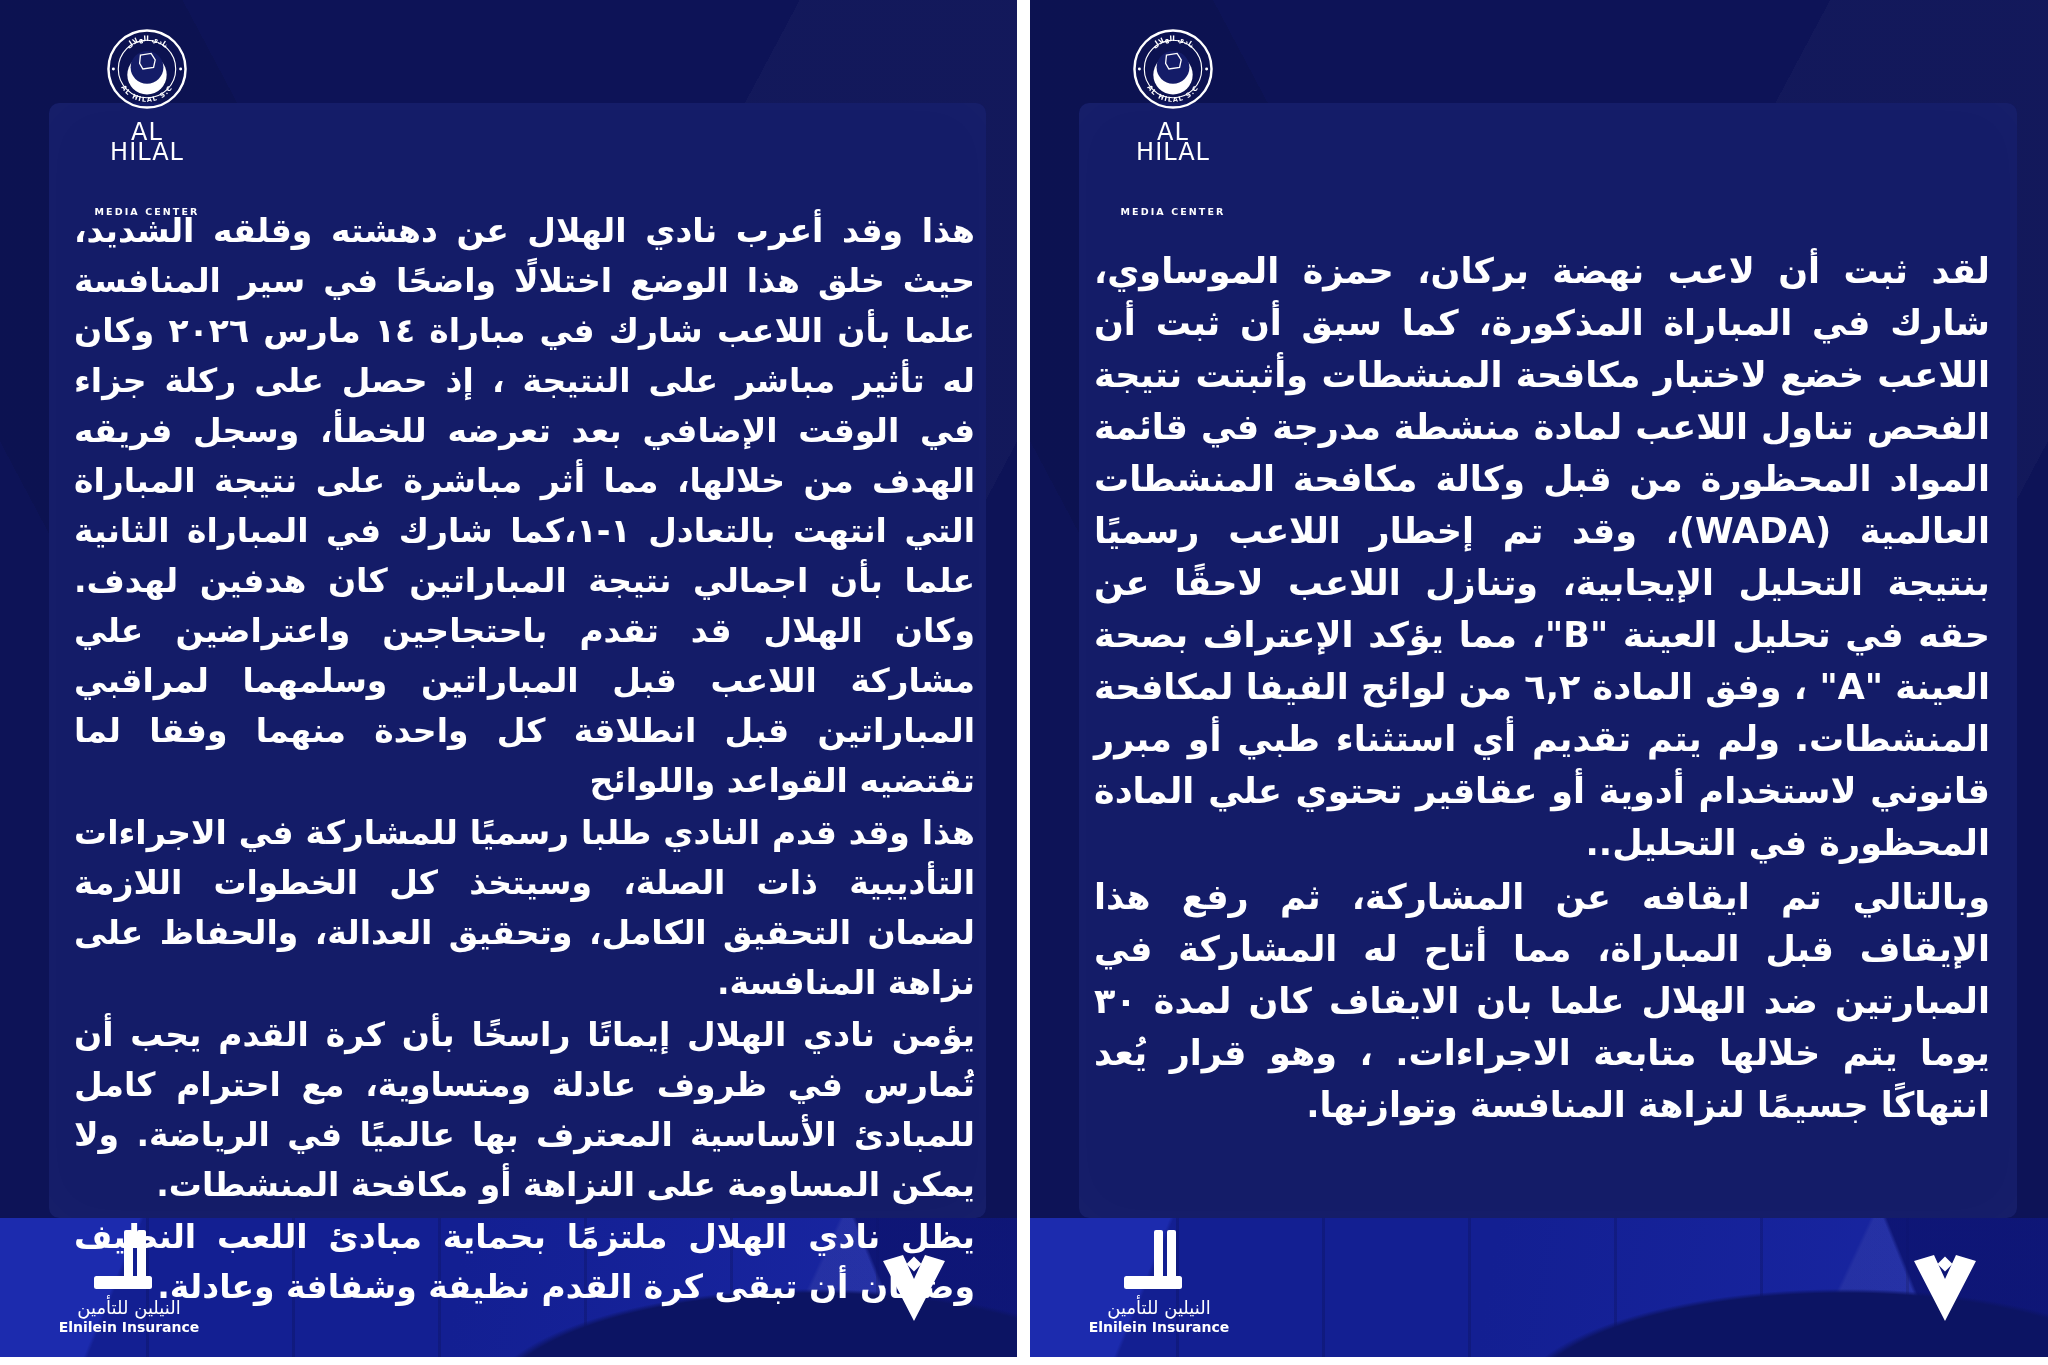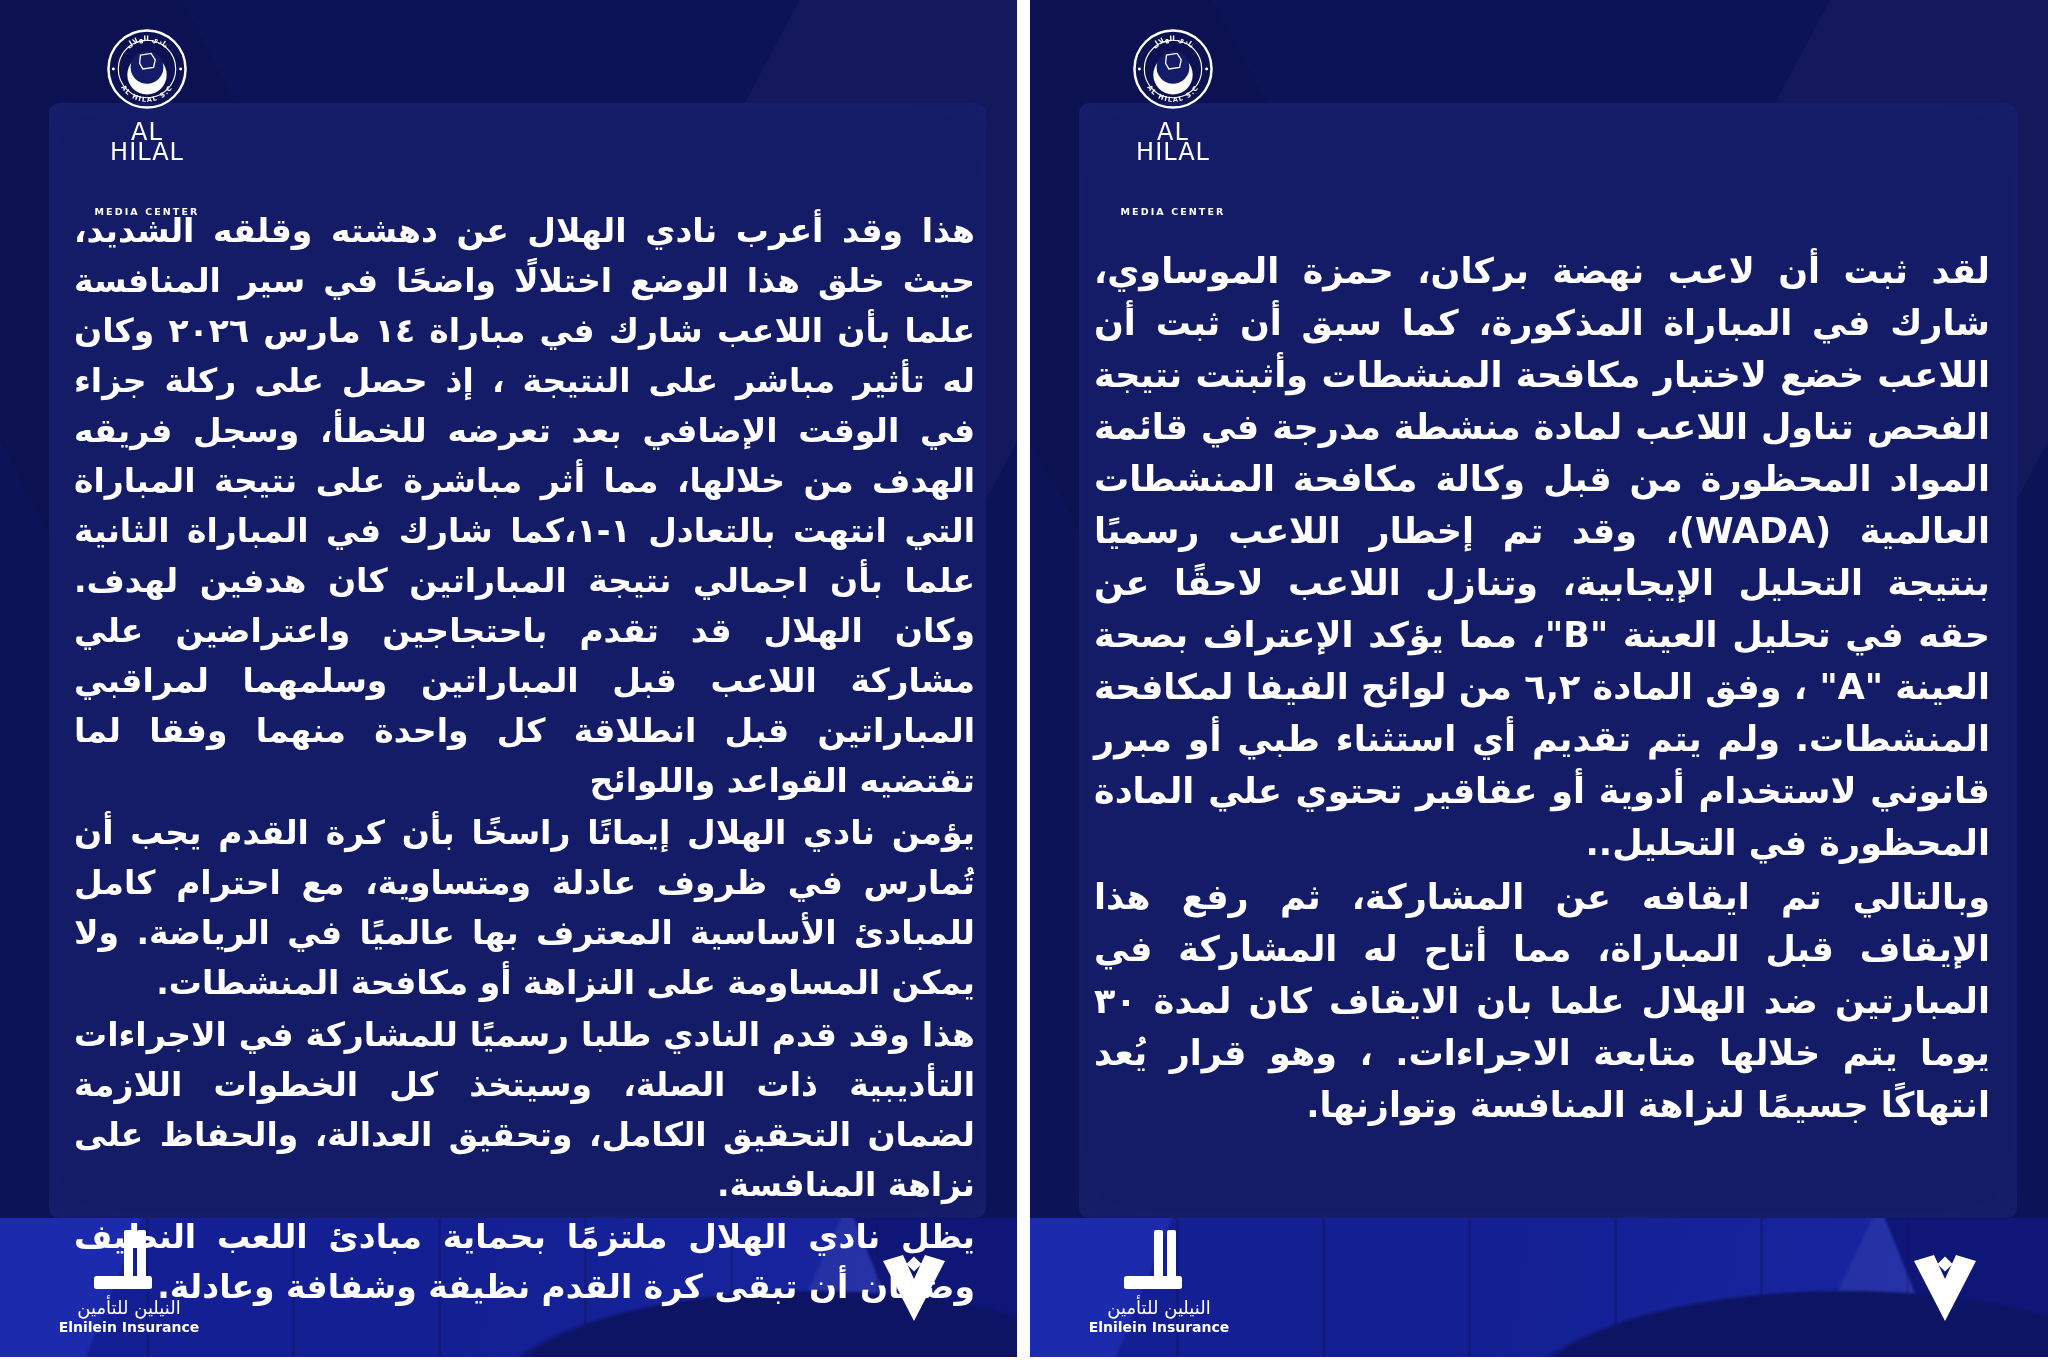--- a/index.html
+++ b/index.html
@@ -97,22 +97,22 @@
             <textPath href="#arcBotL" startOffset="50%">AL HILAL S.C</textPath>
           </text>
         </svg>
       </span>
       <div class="brand">AL HILAL</div>
       <div class="brand-sub">MEDIA CENTER</div>
     </div>
 
     <div class="text-col">
       <p>هذا وقد  أعرب نادي الهلال عن دهشته وقلقه الشديد، حيث خلق هذا الوضع اختلالًا واضحًا في سير المنافسة علما بأن  اللاعب شارك في مباراة ١٤ مارس ٢٠٢٦ وكان له تأثير مباشر على النتيجة ، إذ حصل على ركلة جزاء في الوقت الإضافي بعد تعرضه للخطأ، وسجل فريقه الهدف من خلالها، مما أثر مباشرة على نتيجة المباراة التي انتهت بالتعادل ١-١،كما شارك في المباراة الثانية علما بأن اجمالي نتيجة المباراتين كان هدفين لهدف. وكان الهلال قد تقدم باحتجاجين واعتراضين علي مشاركة اللاعب قبل المباراتين وسلمهما لمراقبي المباراتين قبل انطلاقة كل واحدة منهما وفقا لما تقتضيه القواعد واللوائح</p>
+      <p>هذا وقد قدم النادي طلبا رسميًا للمشاركة في الاجراءات التأديبية ذات الصلة، وسيتخذ كل الخطوات اللازمة لضمان التحقيق الكامل، وتحقيق العدالة، والحفاظ على نزاهة المنافسة.</p>
       <p>يؤمن نادي الهلال إيمانًا راسخًا بأن كرة القدم يجب أن تُمارس في ظروف عادلة ومتساوية، مع احترام كامل للمبادئ الأساسية المعترف بها عالميًا في الرياضة. ولا يمكن المساومة على النزاهة أو مكافحة المنشطات.</p>
-      <p>هذا وقد قدم النادي طلبا رسميًا للمشاركة في الاجراءات التأديبية ذات الصلة، وسيتخذ كل الخطوات اللازمة لضمان التحقيق الكامل، وتحقيق العدالة، والحفاظ على نزاهة المنافسة.</p>
       <p>يظل نادي الهلال ملتزمًا بحماية مبادئ اللعب النظيف وضمان أن تبقى كرة القدم نظيفة وشفافة وعادلة.</p>
     </div>
 
     <div class="sponsor">
       <span>
         <svg width="70" height="62" viewBox="0 0 70 62">
           <rect x="30" y="0" width="9" height="50" rx="2" fill="#ffffff"></rect>
           <rect x="43" y="0" width="9" height="50" rx="2" fill="#ffffff"></rect>
           <rect x="0" y="46" width="58" height="13" rx="2.5" fill="#ffffff"></rect>
         </svg>

